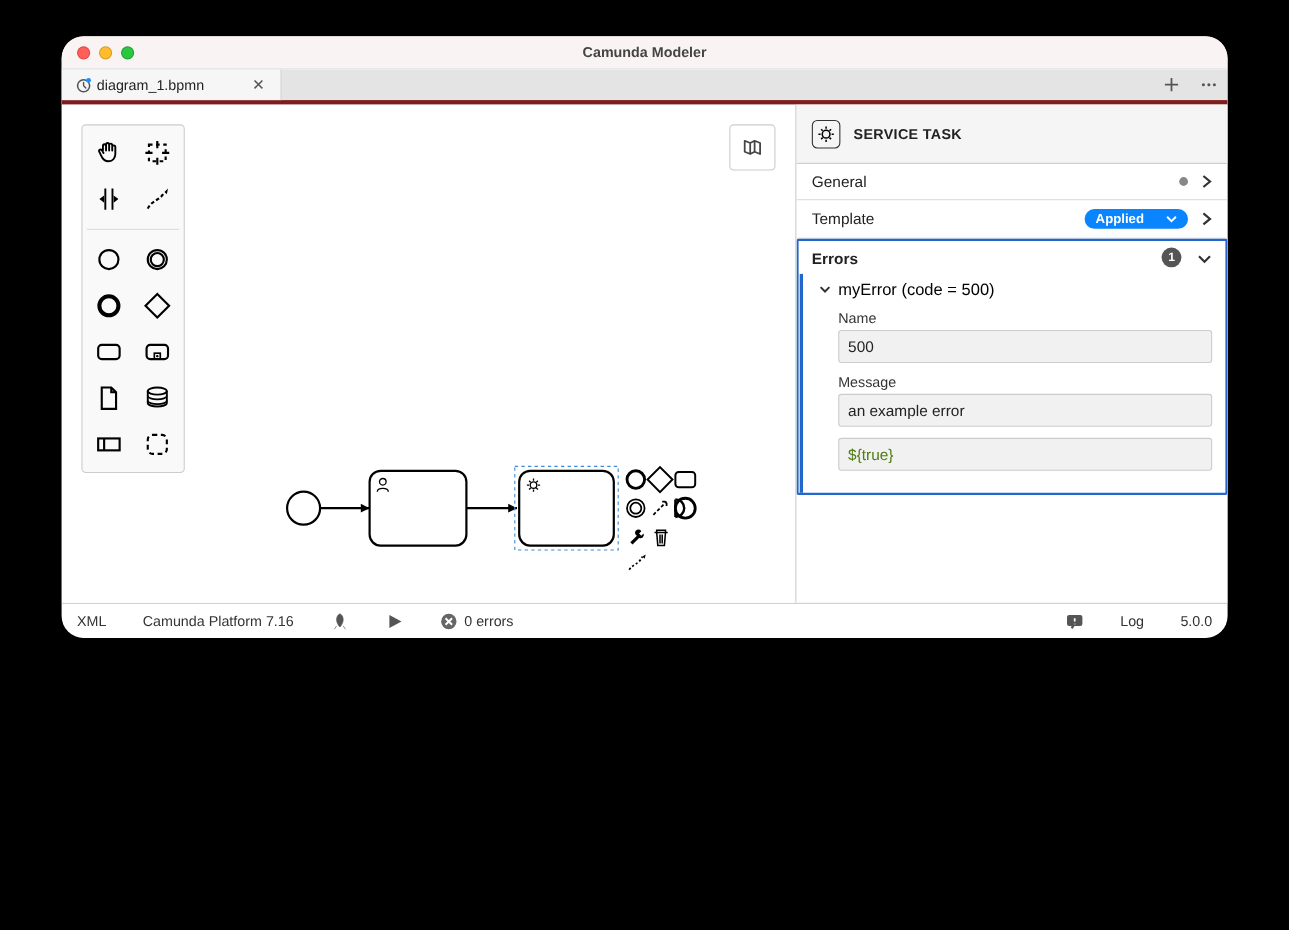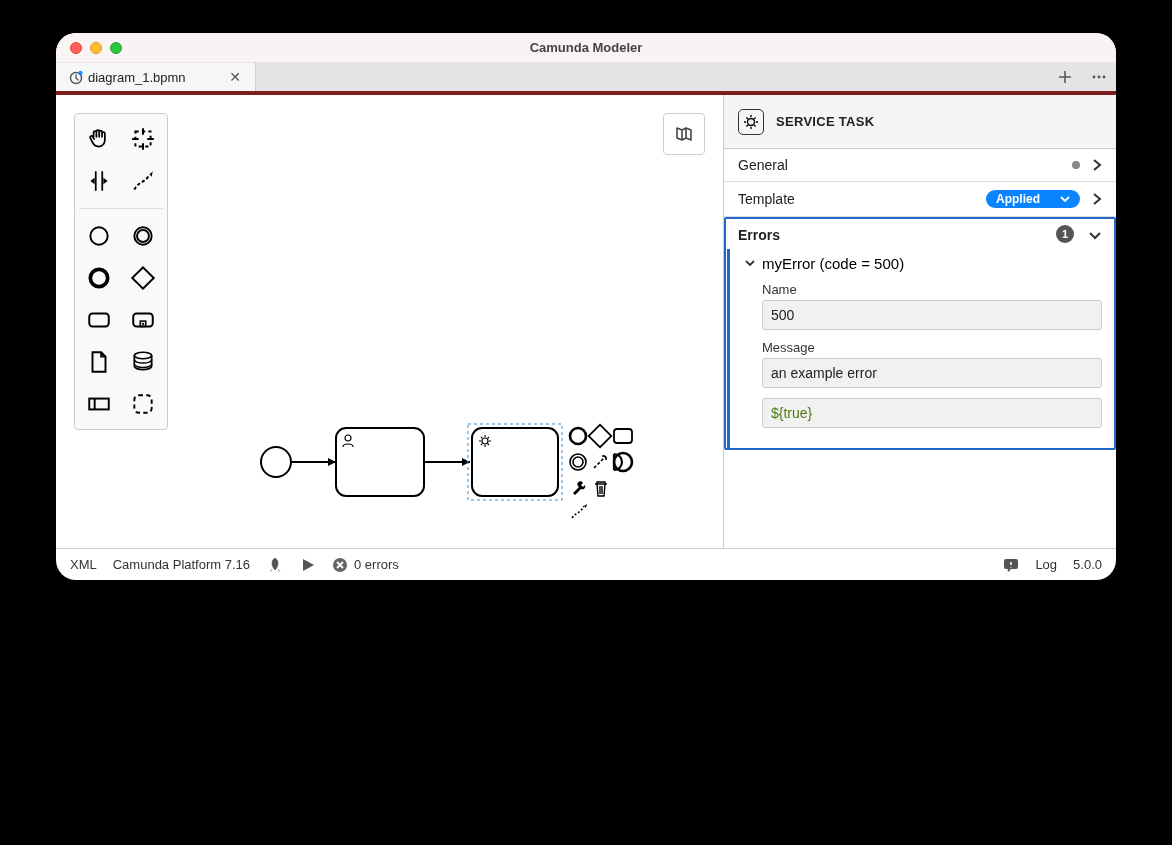--- a/index.html
+++ b/index.html
@@ -118,21 +118,21 @@
   .form-input {
     width: 100%; height: 30px;
     border: 1px solid #ccc; border-radius: 3px;
     padding: 0 8px; font-size:14px;
     background:#f1f1f1; color:#222;
   }
   .form-input.readonly { color:#4d7c0f; }
 
   .statusbar {
     height: 32px; border-top: 1px solid #ccc;
-    display:flex; align-items:center; gap:16px;
+    display:flex; align-items:center; gap:33px;
     padding: 0 14px; font-size:13px; color:#333;
   }
   .sb-item { display:flex; align-items:center; gap:6px; cursor:default; }
   .sb-spacer { flex:1; }
   .sb-icon { color:#555; }
 
   svg { display:block; }
 </style>
 </head>
 <body>

